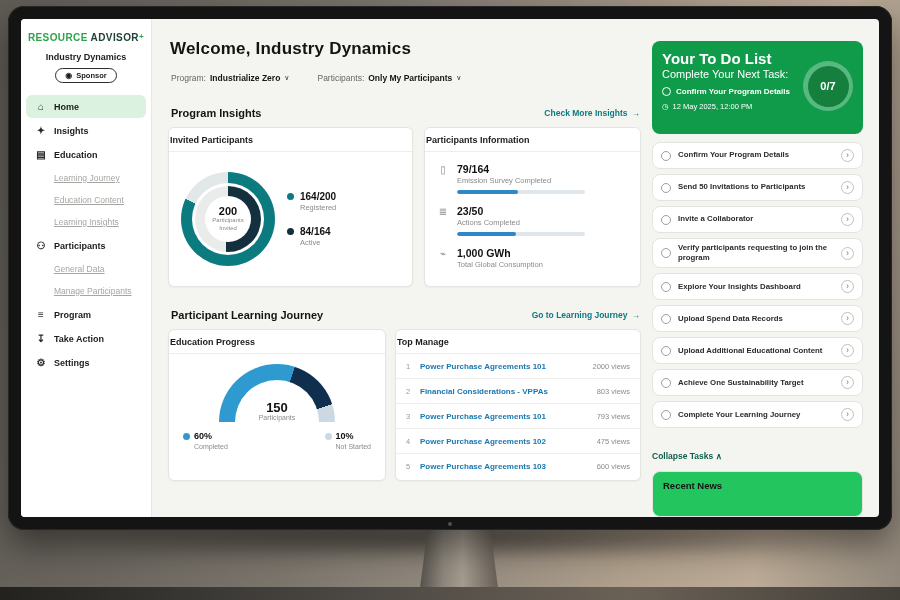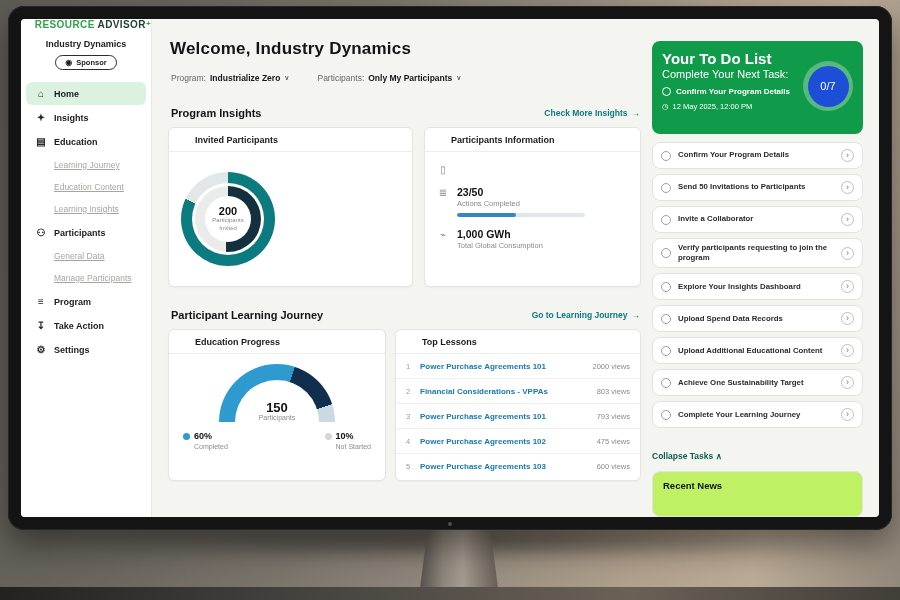--- a/index.html
+++ b/index.html
@@ -21,21 +21,21 @@
     box-shadow:0 16px 34px rgba(0,0,0,.45), inset 0 0 0 1px #262626; }
   .monitor-dot { position:absolute; left:50%; bottom:4px; transform:translateX(-50%);
     width:4px; height:4px; border-radius:50%; background:#4f4f4f; }
 
   .screen { position:absolute; left:13px; top:13px; width:858px; height:498px;
     background:#f4f4f1; border-radius:4px; overflow:hidden; }
 
   
   .sidebar { position:absolute; left:0; top:0; bottom:0; width:131px; background:#fff;
     border-right:1px solid #e7e7e4; }
-  .logo { text-align:right; font-size:10px; font-weight:bold; letter-spacing:.4px; }
+  .logo { text-align:center; margin-top:13px; font-size:10px; font-weight:bold; letter-spacing:.4px; }
   .logo-a { color:#2fa44c; }
   .logo-b { color:#1e4238; }
   .logo-plus { color:#2fa44c; font-size:8px; vertical-align:top; }
   .org { text-align:center; margin-top:9px; font-size:9px; font-weight:bold; color:#222; }
   .badge { display:flex; align-items:center; gap:4px; width:fit-content; margin:6px auto 0;
     border:1px solid #2c2c2c; border-radius:10px; padding:2px 9px; font-size:7.5px;
     font-weight:bold; color:#1a1a1a; background:#fff; cursor:pointer; }
   .badge-icon { font-size:8px; line-height:1; }
   nav { margin-top:12px; }
   .nav-item { display:flex; align-items:center; gap:7px; height:23px; padding-left:9px;
@@ -56,21 +56,21 @@
   .f-chev { color:#333; font-size:7px; }
 
   .sec-row { position:absolute; left:19px; right:10px; display:flex;
     justify-content:space-between; align-items:center; }
   .sec-title { font-size:11px; font-weight:bold; color:#141414; }
   .sec-link { font-size:8.5px; font-weight:bold; color:#0c7b80; display:flex; gap:4px;
     align-items:center; cursor:pointer; }
 
   .card { position:absolute; background:#fff; border:1px solid #e4e4e0; border-radius:6px;
     box-shadow:0 1px 2px rgba(0,0,0,.04); overflow:hidden; }
-  .card-title { height:24px; line-height:24px; padding:0 26px; font-size:9px; font-weight:bold;
+  .card-title { height:24px; line-height:24px; padding:0 1px; font-size:9px; font-weight:bold;
     color:#1c1c1c; border-bottom:1px solid #ededeb; }
   .card-body { height:calc(100% - 25px); }
 
   .card-invited { left:16px; top:108px; width:245px; height:160px; }
   .invited-body { display:flex; align-items:center; gap:12px; padding:8px 8px 8px 12px; }
   .donut { position:relative; width:94px; height:94px; flex:none; }
   .donut-ring-outer { position:absolute; inset:0; border-radius:50%; }
   .donut-gap { position:absolute; inset:11px; border-radius:50%; background:#fff; }
   .donut-ring-inner { position:absolute; inset:14px; border-radius:50%; }
   .donut-hole { position:absolute; inset:24px; border-radius:50%; background:#fff;
@@ -119,35 +119,35 @@
   .todo-hero { position:absolute; left:2px; top:22px; width:211px; height:93px;
     background:#0f9b4a; border-radius:8px; padding:9px 10px; color:#fff; }
   .todo-title { font-size:15px; font-weight:bold; }
   .todo-sub { font-size:11px; margin-top:1px; }
   .todo-next { display:flex; align-items:center; gap:5px; margin-top:7px; width:140px; }
   .todo-check { width:9px; height:9px; border:1.3px solid #fff; border-radius:50%; flex:none; }
   .todo-next-label { font-size:8px; font-weight:bold; }
   .todo-time { display:flex; align-items:center; gap:4px; font-size:7.5px; margin-top:6px; }
   .todo-ring { position:absolute; right:10px; top:20px; width:50px; height:50px; border-radius:50%;
     background:rgba(255,255,255,.3); display:flex; align-items:center; justify-content:center; }
-  .todo-ring-inner { width:41px; height:41px; border-radius:50%; background:#1d4ed8; color:#fff;
-    font-size:11px; font-weight:normal; display:flex; align-items:center; justify-content:center; }
+  .todo-ring-inner { width:41px; height:41px; border-radius:50%; background:#15803d; color:#fff;
+    font-size:11px; font-weight:bold; display:flex; align-items:center; justify-content:center; }
 
   .task-list { position:absolute; left:2px; top:123px; width:211px; display:flex;
     flex-direction:column; gap:5px; }
   .task { display:flex; align-items:center; gap:7px; background:#fff; border:1px solid #e3e3e0;
     border-radius:8px; min-height:27px; padding:4px 8px; cursor:pointer; }
   .task-check { width:10px; height:10px; border:1.2px solid #9aa09e; border-radius:50%; flex:none; cursor:pointer; }
   .task-label { flex:1; font-size:7.8px; font-weight:bold; color:#2b2b2b; line-height:1.3; }
   .task-chev { width:13px; height:13px; border:1px solid #c0c0bd; border-radius:50%; color:#777;
     font-size:9px; line-height:11px; text-align:center; flex:none; }
 
   .collapse-link { position:absolute; left:2px; top:432px; width:211px; text-align:left;
     font-size:8.5px; font-weight:bold; color:#0f5f4a; cursor:pointer; }
-  .news-card { position:absolute; left:2px; top:452px; width:211px; height:46px; background:#bef264;
+  .news-card { position:absolute; left:2px; top:452px; width:211px; height:46px; background:#22c55e;
     border:1px solid #e3e3e0; border-radius:8px; padding:8px 10px; }
   .news-title { font-size:9.5px; font-weight:bold; color:#141414; }
 </style>
 </head>
 <body>
 
 <div class="scene">
   <div class="monitor-shadow"></div>
   <div class="stand-neck"></div>
   <div class="desk"></div>
@@ -241,28 +241,51 @@
           <div class="card-body invited-body">
             <div class="donut">
               <div class="donut-ring-outer" id="donut-outer" style="background: conic-gradient(rgb(12, 123, 128) 0deg, rgb(12, 123, 128) 82%, rgb(226, 232, 231) 0deg);"></div>
               <div class="donut-gap"></div>
               <div class="donut-ring-inner" id="donut-inner" style="background: conic-gradient(rgb(20, 48, 62) 0deg, rgb(20, 48, 62) 51.2195%, rgb(233, 236, 235) 0deg);"></div>
               <div class="donut-hole">
                 <div class="donut-val">200</div>
                 <div class="donut-lab">Participants Invited</div>
               </div>
             </div>
+            <div class="legend-col">
+              <div class="legend-item">
+                <span class="dot" style="background: rgb(12, 123, 128);"></span>
+                <div>
+                  <div class="leg-val">164/200</div>
+                  <div class="leg-lab">Registered</div>
+                </div>
+              </div>
+              <div class="legend-item">
+                <span class="dot" style="background: rgb(20, 48, 62);"></span>
+                <div>
+                  <div class="leg-val">84/164</div>
+                  <div class="leg-lab">Active</div>
+                </div>
+              </div>
+            </div>
           </div>
         </section>
 
         <section class="card card-pinfo">
           <div class="card-title">Participants Information</div>
           <div class="card-body pinfo-body">
             <div class="stat">
               <span class="stat-icon">▯</span>
+              <div>
+                <div class="stat-val">79/164</div>
+                <div class="stat-lab">Emission Survey Completed</div>
+                <div class="pbar">
+                  <div class="pbar-fill" style="width: 48%;"></div>
+                </div>
+              </div>
             </div>
             <div class="stat">
               <span class="stat-icon">≣</span>
               <div>
                 <div class="stat-val">23/50</div>
                 <div class="stat-lab">Actions Completed</div>
                 <div class="pbar">
                   <div class="pbar-fill" style="width: 46%;"></div>
                 </div>
               </div>
@@ -316,21 +339,21 @@
                   <span class="dot" style="background: rgb(205, 217, 226);"></span>
                   <span class="edu-leg-val">10%</span>
                 </div>
                 <div class="edu-leg-lab">Not Started</div>
               </div>
             </div>
           </div>
         </section>
 
         <section class="card card-lessons">
-          <div class="card-title">Top Lessons</div>
+          <div class="card-title">Top Manage</div>
           <div class="card-body">
             <div class="lesson">
               <span class="l-rank">1</span>
               <span class="l-title">Power Purchase Agreements 101</span>
               <span class="l-views">2000 views</span>
             </div>
             <div class="lesson">
               <span class="l-rank">2</span>
               <span class="l-title">Financial Considerations - VPPAs</span>
               <span class="l-views">803 views</span>

